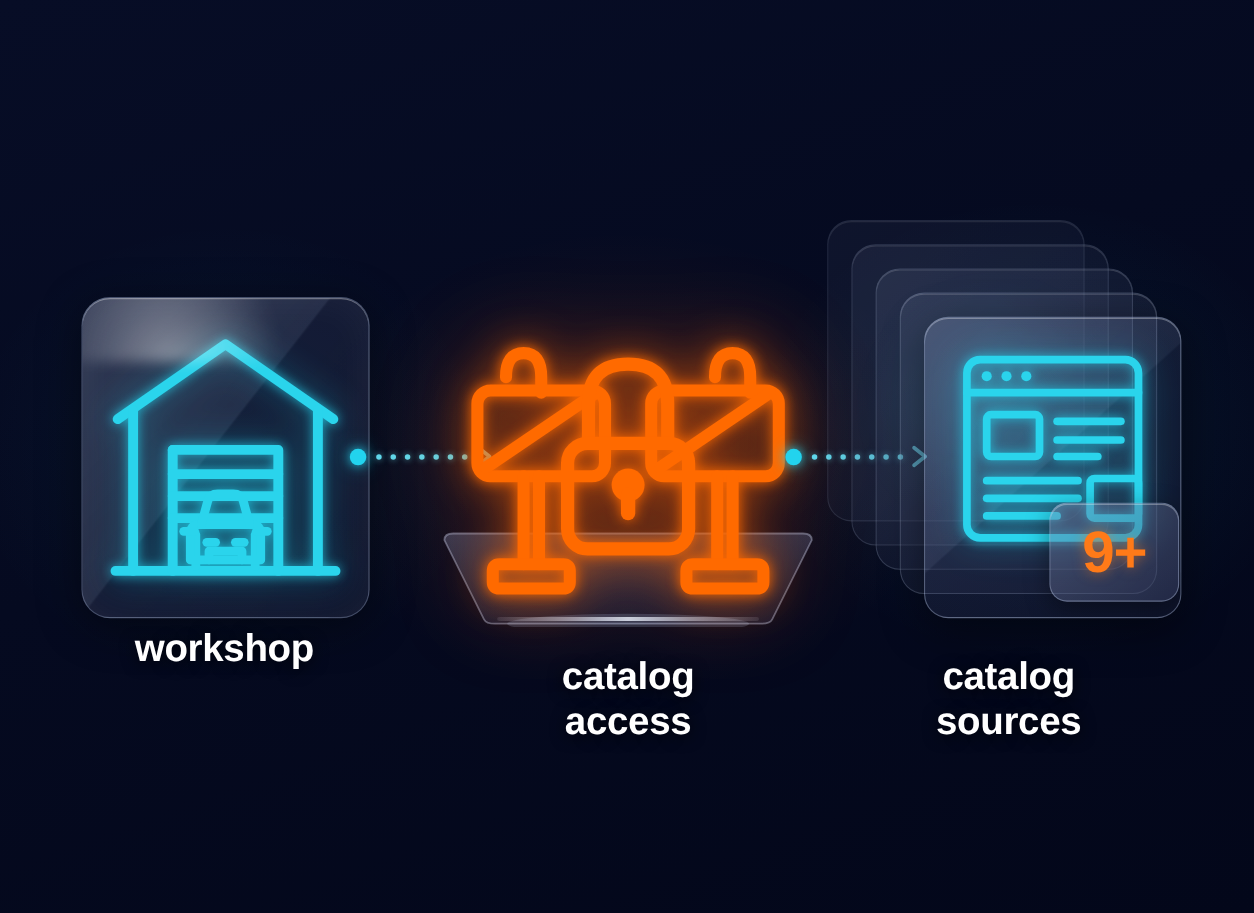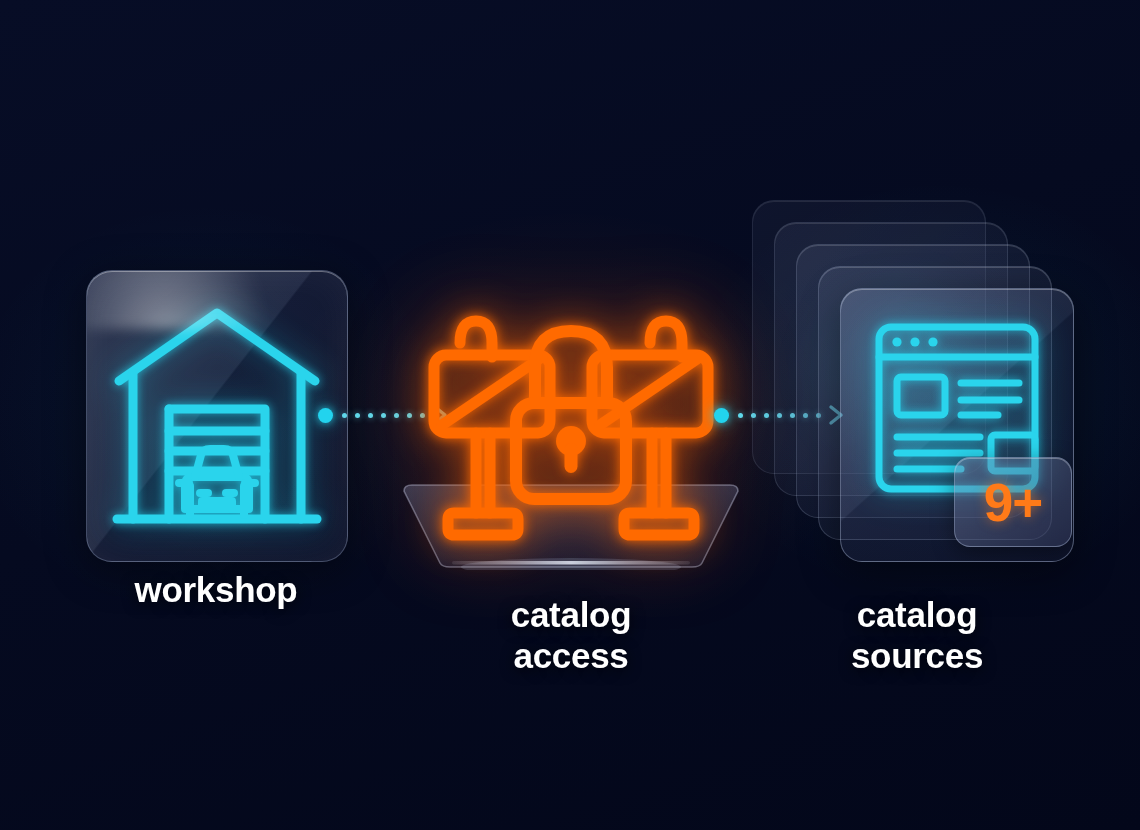--- a/index.html
+++ b/index.html
@@ -119,21 +119,21 @@
     text-shadow:0 0 12px rgba(255,122,24,.55);
   }
 </style>
 </head>
 <body>
 
 <div class="bg-glow"></div>
 
 <div class="stage">
 
-  <div class="node" style="left:86px;top:270px;width:260px;height:289px;">
+  <div class="node" style="left:74px;top:270px;width:260px;height:289px;">
     <div class="glass-card" style="left:0;top:0;width:260px;height:290px;">
       <svg class="card-icon glow-cyan" viewBox="0 0 260 290">
         <g fill="none" stroke="#2ad4ec" stroke-width="9" stroke-linecap="round" stroke-linejoin="round">
 
           <path d="M32 110 L130 42 L228 110"></path>
 
           <path d="M46 102 L46 248"></path>
           <path d="M214 102 L214 248"></path>
 
           <path d="M30 248 L230 248"></path>

